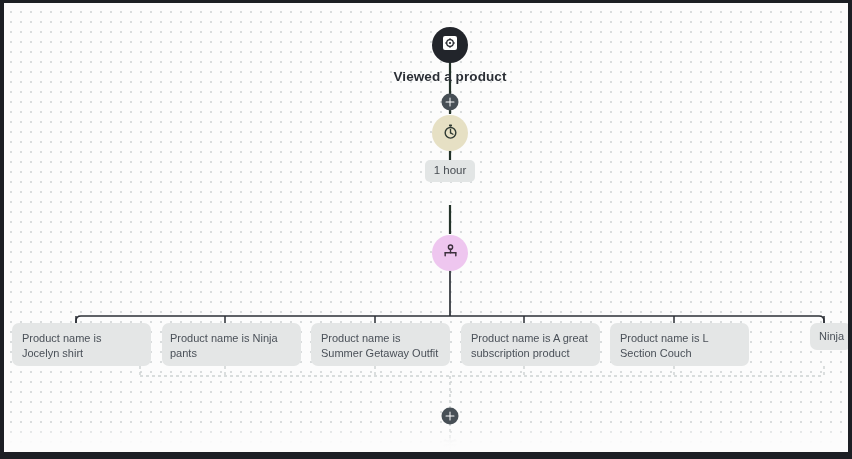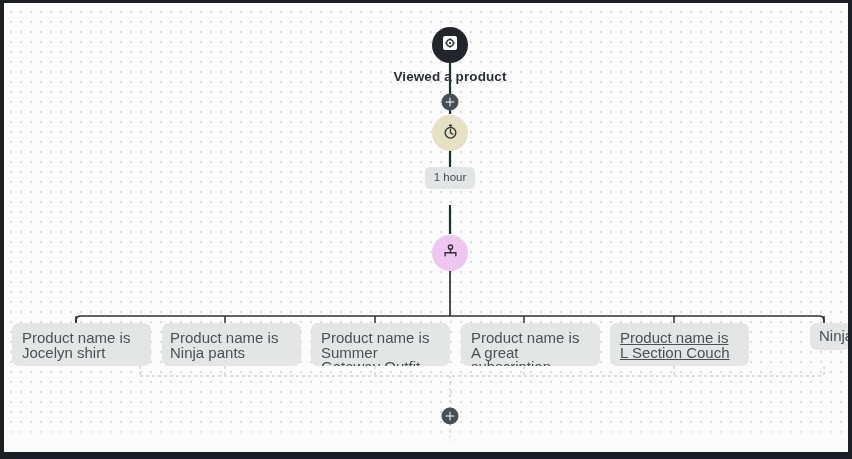--- a/index.html
+++ b/index.html
@@ -80,21 +80,21 @@
     margin-top: 6px;
     font-size: 13.5px;
     font-weight: bold;
     color: #2b2f36;
     letter-spacing: 0.1px;
     line-height: 16px;
   }
 
   .node-pill {
     display: inline-block;
-    margin-top: 16px;
+    margin-top: 9px;
     padding: 4px 9px 5px 9px;
     background: #e2e5e5;
     border-radius: 5px;
     font-size: 11.5px;
     color: #474c52;
     line-height: 13px;
   }
 
   
   .plus-button {
@@ -119,21 +119,21 @@
   .plus-button::before { width: 9px; height: 1.8px; }
   .plus-button::after  { width: 1.8px; height: 9px; }
 
   
   .condition-box {
     position: absolute;
     box-sizing: border-box;
     background: #e4e6e6;
     border-radius: 7px;
     padding: 8px 10px;
-    font-size: 15px;
+    font-size: 11px;
     line-height: 14.5px;
     color: #4a5058;
     text-align: left;
     z-index: 8;
     overflow: hidden;
   }
 
   
   #end-node-fade {
     position: absolute;
@@ -251,21 +251,21 @@
     </div>
 
     <div class="condition-box" style="left:307px; top:320px; width:139px; height:43px;">
       <span>Product name is Summer Getaway Outfit</span>
     </div>
 
     <div class="condition-box" style="left:457px; top:320px; width:139px; height:43px;">
       <span>Product name is A great subscription product</span>
     </div>
 
-    <div class="condition-box" style="left:606px; top:320px; width:139px; height:43px;text-decoration:underline;">
+    <div class="condition-box" style="left:606px; top:320px; width:139px; height:43px;">
       <span>Product name is L Section Couch</span>
     </div>
 
     <div class="condition-box" style="left:806px; top:320px; width:42px; height:27px; padding:6px 9px;">
       <span>Ninja</span>
     </div>
 
     <div class="plus-button" style="left:446px; top:413px;"></div>
 
     <div id="end-node-fade">

